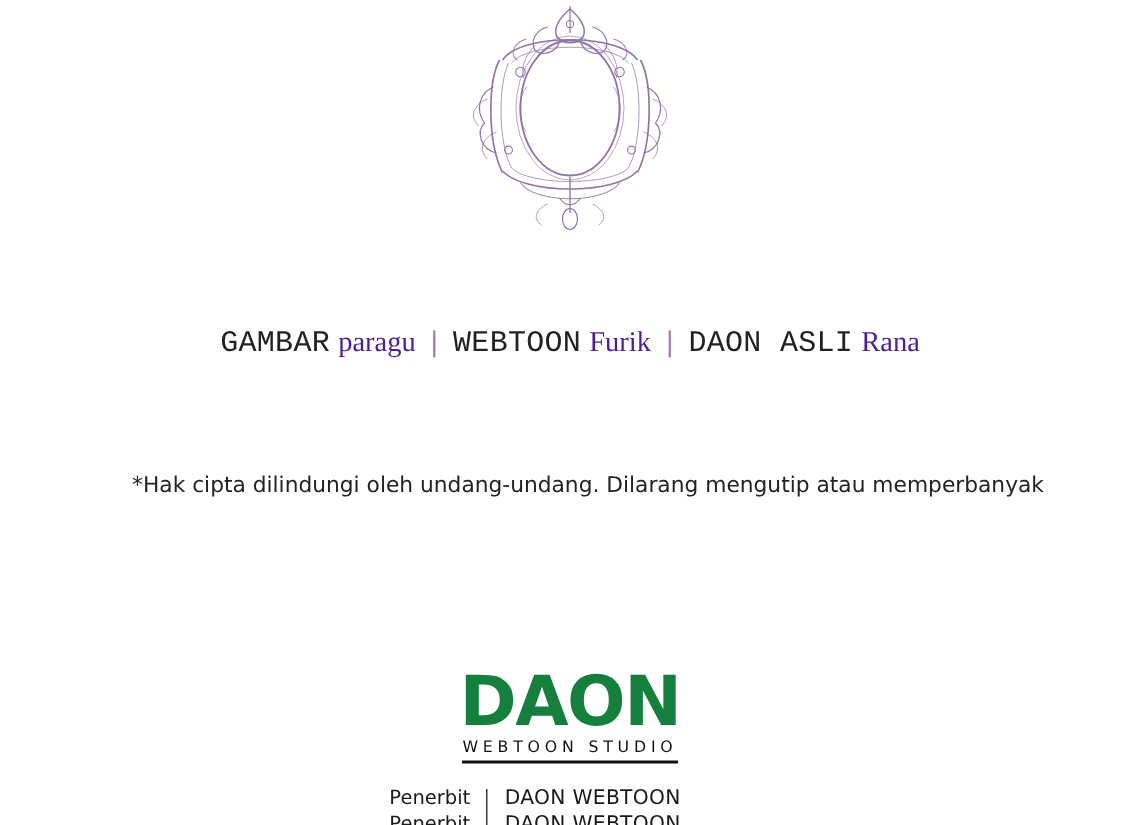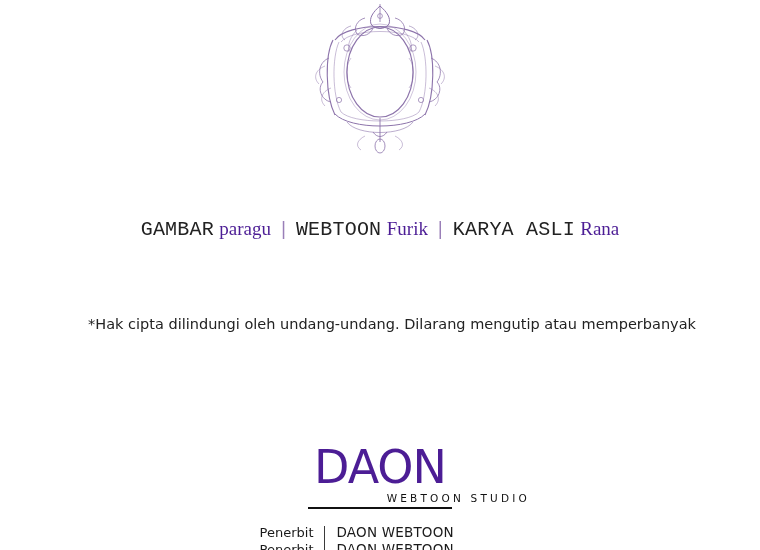--- a/index.html
+++ b/index.html
@@ -81,33 +81,32 @@
   .logo-block {
     position: absolute;
     top: 444px;
     left: 50%;
     transform: translateX(-50%);
     width: 300px;
     text-align: center;
   }
   .logo-word {
     font-family: "DejaVu Sans", sans-serif;
-    font-weight: normal;
+    font-weight: bold;
     font-size: 46px;
     line-height: 46px;
     letter-spacing: -1px;
-    color: #4c1d95;
+    color: #15803d;
   }
   .logo-sub {
     margin-top: 2px;
     font-family: "DejaVu Sans", sans-serif;
     font-size: 10.5px;
     letter-spacing: 3.2px;
     color: #111111;
-    text-align: right;
   }
   .logo-rule {
     width: 144px;
     height: 2px;
     background: #111111;
     margin: 3px auto 0 auto;
   }
 
   
   .footer {
@@ -200,21 +199,21 @@
     </svg>
   </div>
 
   <div class="credits">
     <span class="lbl">GAMBAR</span>
     <span class="nm">paragu</span>
     <span class="sep">|</span>
     <span class="lbl">WEBTOON</span>
     <span class="nm">Furik</span>
     <span class="sep">|</span>
-    <span class="lbl">KARYA ASLI</span>
+    <span class="lbl">DAON ASLI</span>
     <span class="nm">Rana</span>
   </div>
 
   <div class="copyright">
     <div>*Hak cipta dilindungi oleh undang-undang. Dilarang mengutip atau memperbanyak</div>
   </div>
 
   <div class="logo-block">
     <div class="logo-word">DAON</div>
     <div class="logo-sub">WEBTOON STUDIO</div>

